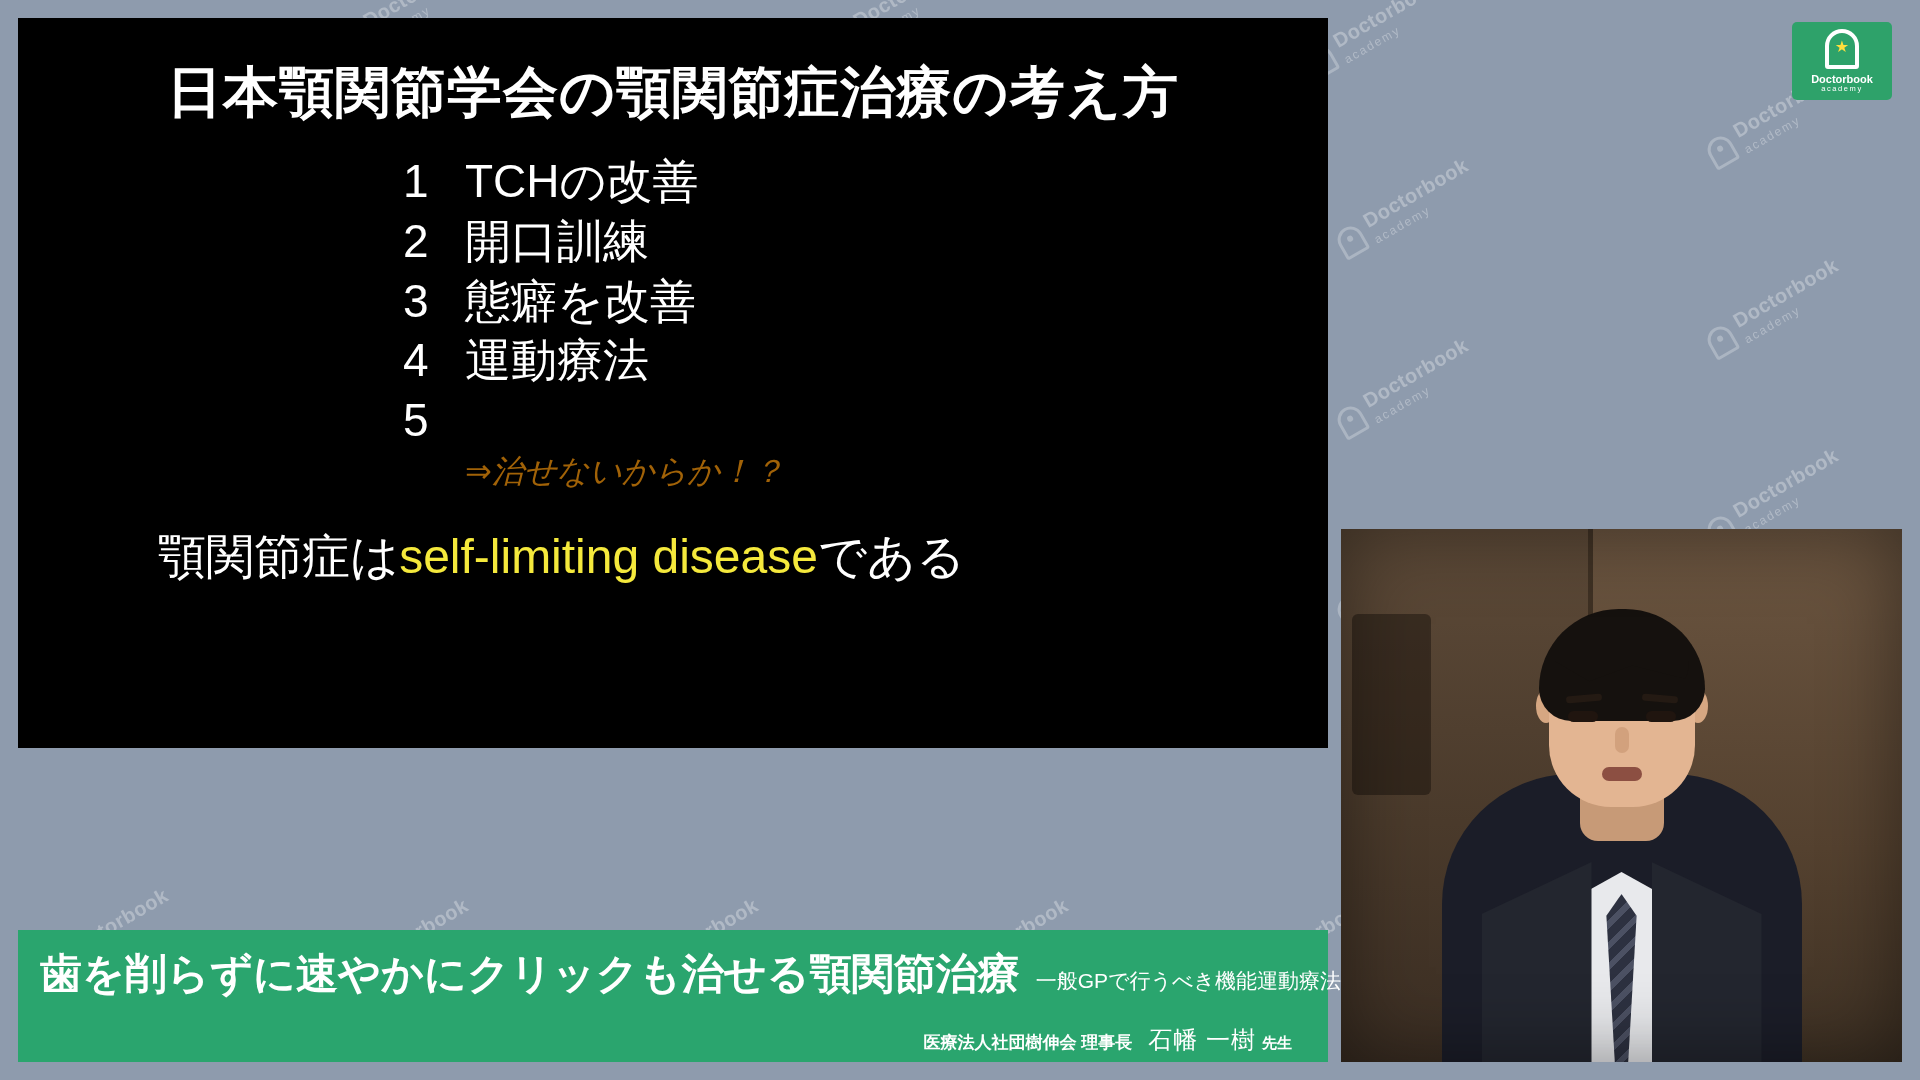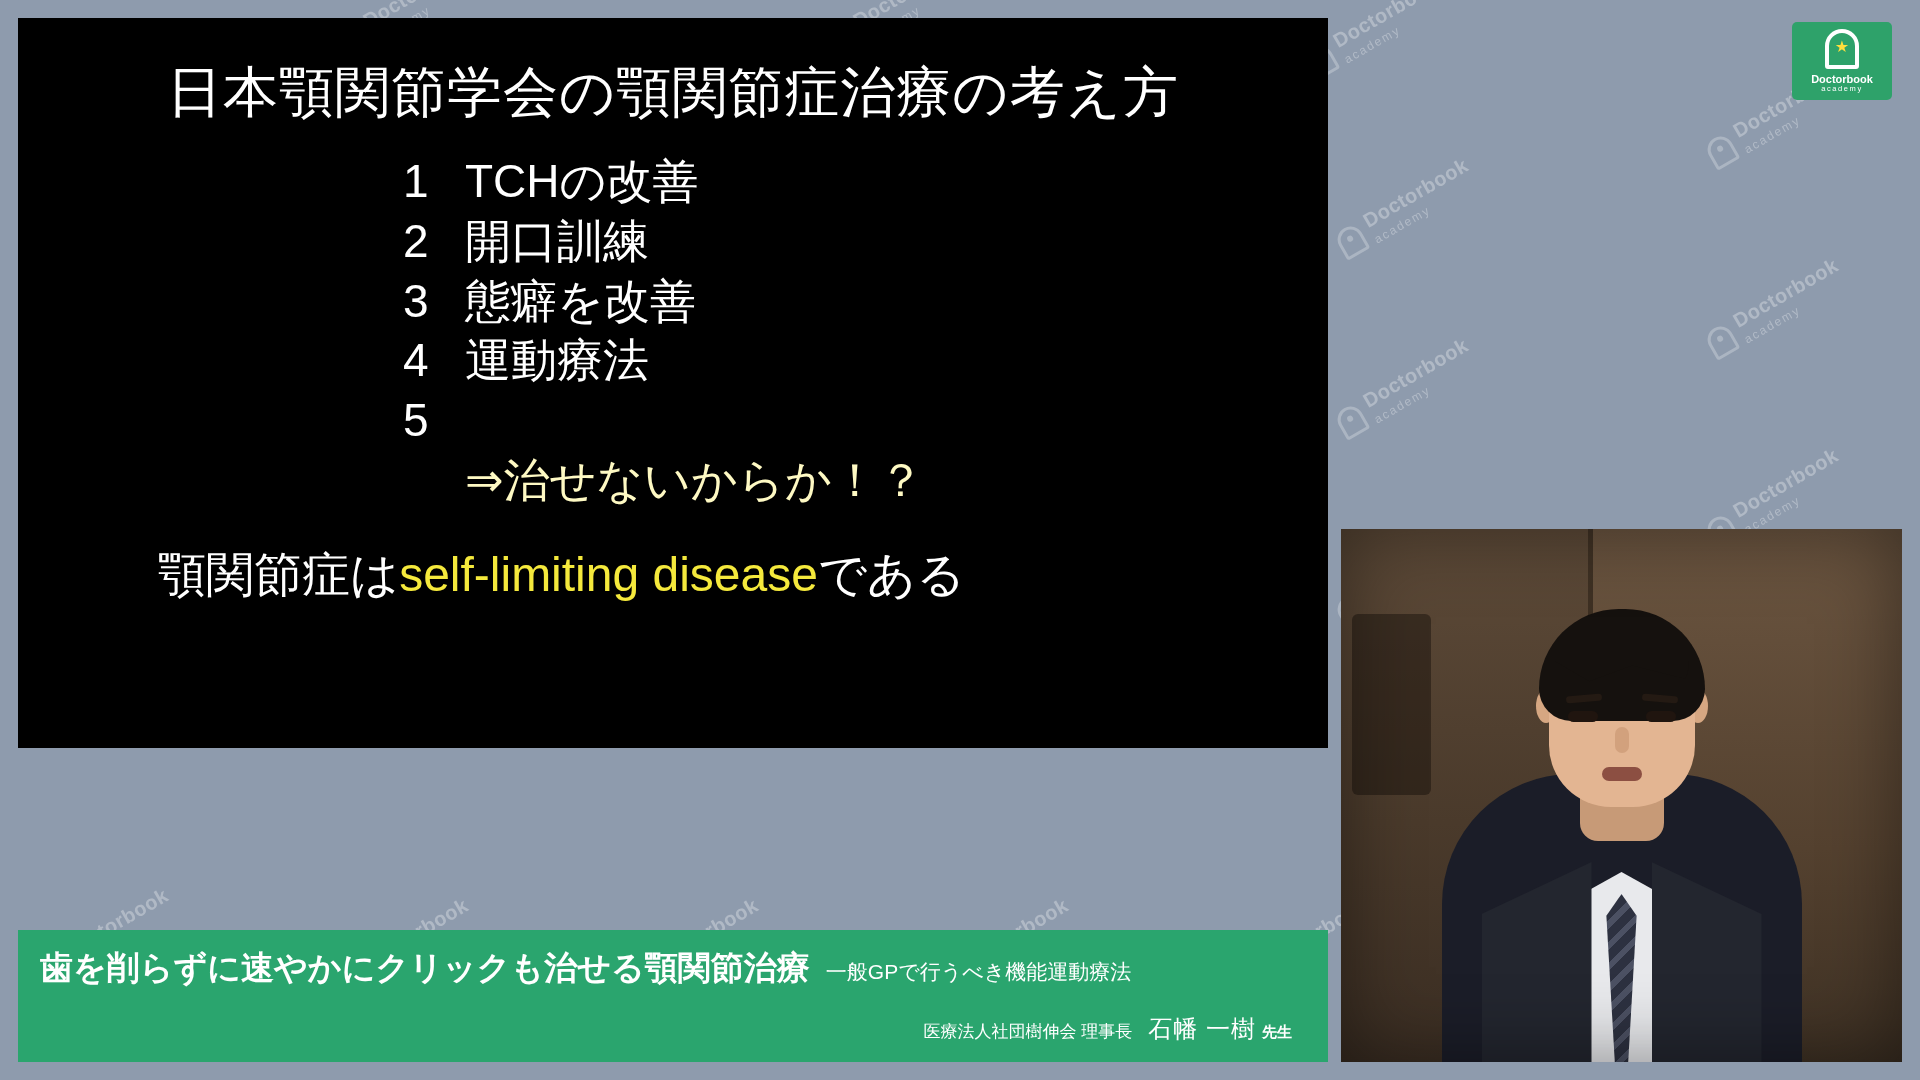--- a/index.html
+++ b/index.html
@@ -34,34 +34,34 @@
   .wm .wm-txt{ color:#ffffff; }
   .wm .wm-t1{ font-size:20px; font-weight:700; letter-spacing:.5px; line-height:1.05;}
   .wm .wm-t2{ font-size:12px; font-weight:400; letter-spacing:2px; line-height:1.05;}
 
   
   #slide-area{
     position:absolute; left:18px; top:18px; width:1310px; height:730px;
     background:#000; z-index:2; overflow:hidden;
   }
   #slide-title{
-    color:#fff; text-align:center; font-size:55px; font-weight:400;
+    color:#fff; text-align:center; font-size:55px; font-weight:700;
     letter-spacing:1px; margin-top:38px;
   }
   #bullet-list{
     margin-top:22px; padding-left:385px;
   }
   .bullet-row{
     display:flex; align-items:baseline; color:#fff;
     font-size:46px; font-weight:400; line-height:1.30; white-space:nowrap;
   }
   .bullet-num{ width:62px; flex:none; }
   .bullet-text{ }
   .bullet-sub{
-    color:#fef9c3; font-size:46px; line-height:1.30; padding-left:62px; white-space:nowrap;
+    color:#a16207; font-size:32px; line-height:1.30; padding-left:62px; white-space:nowrap;font-style:italic;
   }
   #closing-lines{
     margin-top:30px; padding-left:140px; color:#fff;
   }
   .closing-line{
     font-size:48px; line-height:1.42; white-space:nowrap;
   }
   .hl{ color:#f5e93c; }
 
   
@@ -81,30 +81,30 @@
   #brand-logo .logo-t1{ color:#fff; font-size:11px; font-weight:700; margin-top:4px; line-height:1.1;}
   #brand-logo .logo-t2{ color:#fff; font-size:7.5px; font-weight:400; letter-spacing:1.6px; line-height:1.1;}
 
   
   #title-banner{
     position:absolute; left:18px; top:930px; width:1310px; height:132px;
     background:#2aa56e; z-index:3; padding:16px 22px 8px 22px;
   }
   #banner-row-main{ display:flex; align-items:baseline; }
   #banner-title{
-    color:#fff; font-size:33px; font-weight:700; letter-spacing:0px; white-space:nowrap;text-align:right;
+    color:#fff; font-size:42px; font-weight:700; letter-spacing:0px; white-space:nowrap;text-align:right;
   }
   #banner-subtitle{
     color:#fff; font-size:21px; font-weight:400; margin-left:16px; white-space:nowrap;
   }
   #banner-row-credit{
     display:flex; align-items:baseline; justify-content:flex-end;
     margin-top:22px; padding-right:14px;
   }
-  #credit-affiliation{ color:#fff; font-size:17px; font-weight:400; }
+  #credit-affiliation{ color:#fff; font-size:17px; font-weight:700; }
   #credit-name{ color:#fff; font-size:24px; font-weight:400; margin-left:16px; letter-spacing:1px;}
   #credit-honorific{ color:#fff; font-size:15px; font-weight:700; margin-left:6px; }
 
   
   #presenter-video{
     position:absolute; left:1341px; top:529px; width:561px; height:533px;
     z-index:5; overflow:hidden; background:#3b3027;
   }
   .pv-wallL{ position:absolute; left:0; top:0; width:46%; height:100%;
     background:linear-gradient(180deg,#5d4a38 0%,#4a3a2b 55%,#3b2e23 100%); }

